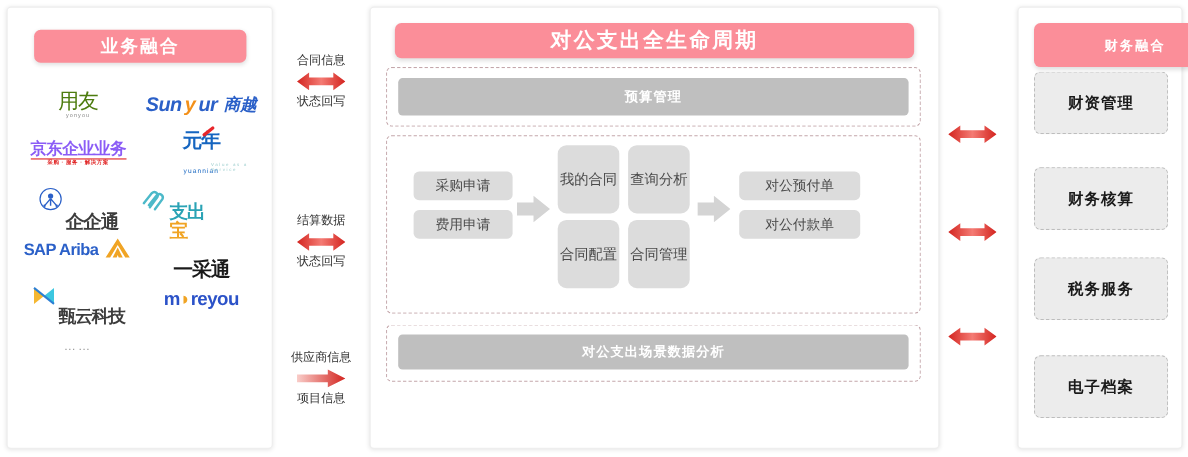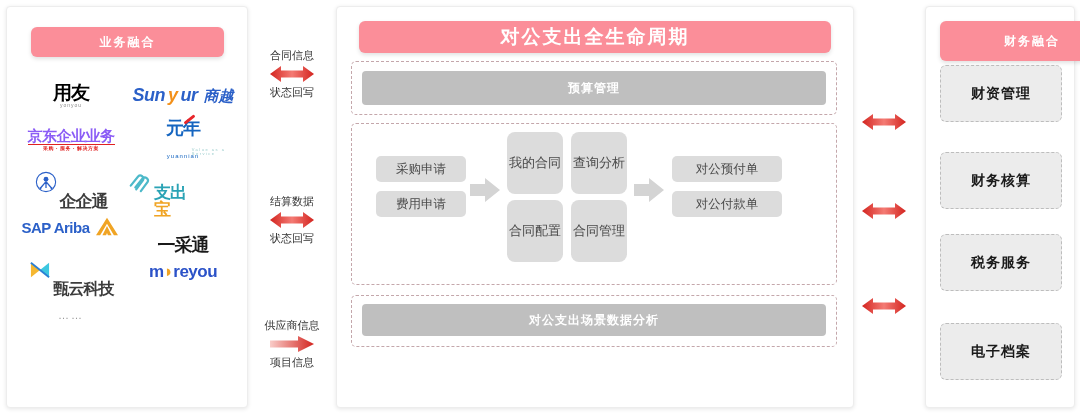--- a/index.html
+++ b/index.html
@@ -17,34 +17,34 @@
   #center-panel {left:336px;top:6px;  width:516px; height:400px;}
   #right-panel  {left:925px;top:6px;  width:148px; height:400px;}
 
   
   .pink-header{
     position:absolute;background:#fb8e99;color:#fff;border-radius:6px;
     display:flex;align-items:center;justify-content:center;
     font-weight:bold;letter-spacing:2px;
     box-shadow:0 2px 4px rgba(0,0,0,.12);
   }
-  #left-title   {left:24px; top:20px; width:193px; height:30px;font-size:12px;}
+  #left-title   {left:24px; top:20px; width:193px; height:30px;font-size:16px;}
   #center-title {left:22px; top:14px; width:472px; height:32px;font-size:19px;}
   #right-title  {left:14px; top:14px; width:120px; height:40px;font-size:12px;padding-left:32px;}
 
   
   .logo-grid{position:absolute;left:8px;top:66px;width:224px;
     display:grid;grid-template-columns:1fr 1fr;grid-auto-rows:44px;}
   .logo-cell{display:flex;align-items:center;justify-content:center;}
   .logo{display:flex;align-items:center;gap:3px;line-height:1;}
   .cn{font-weight:bold;margin-top:36px;}
 
   
   .l-yonyou{flex-direction:column;gap:1px;}
-  .l-yonyou .main{font-size:19px;font-weight:bold;color:#000000;letter-spacing:-1px;}
+  .l-yonyou .main{font-size:19px;font-weight:normal;color:#4d7c0f;letter-spacing:-1px;}
   .l-yonyou .sub{font-size:5px;color:#888;letter-spacing:1px;}
 
   .l-sunyur .s1{font-size:18px;font-weight:bold;font-style:italic;color:#2b60c8;letter-spacing:-.5px;}
   .l-sunyur .s2{font-size:18px;font-weight:bold;font-style:italic;color:#f39019;letter-spacing:-.5px;}
   .l-sunyur .s3{font-size:15px;font-weight:bold;font-style:italic;color:#2b60c8;margin-left:3px;}
 
   .l-jd{flex-direction:column;gap:1px;}
   .l-jd .main{font-size:15px;font-weight:bold;color:#8b5cf6;letter-spacing:-.5px;}
   .l-jd .rule{width:100%;height:1px;background:#e02121;}
   .l-jd .sub{font-size:5px;color:#e02121;letter-spacing:.5px;font-weight:bold;}

